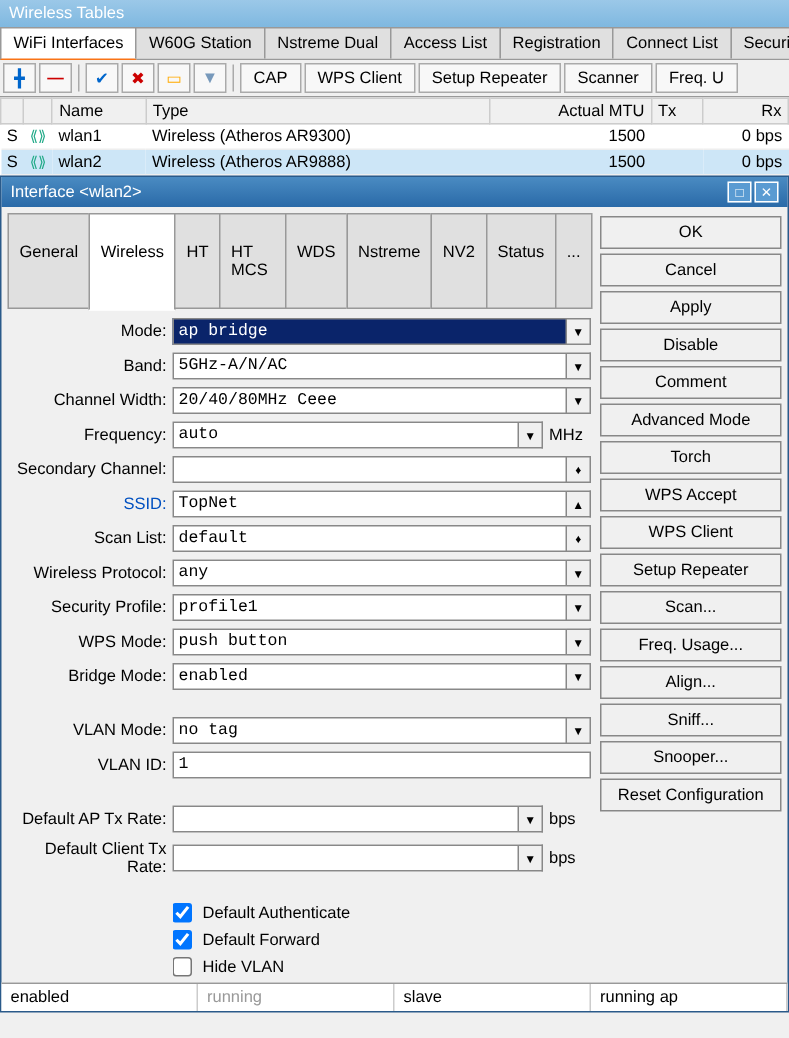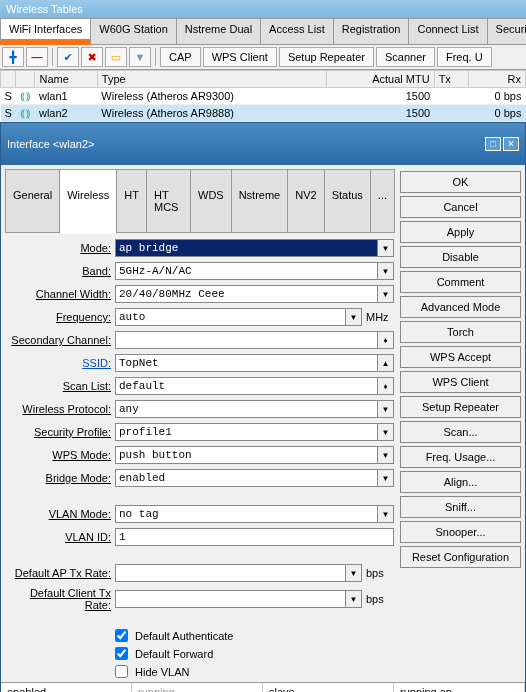--- a/index.html
+++ b/index.html
@@ -3,50 +3,50 @@
 <meta charset="utf-8">
 <style>
 * { box-sizing: border-box; margin: 0; padding: 0; font-family: Tahoma, sans-serif; font-size: 11px; }
 body { background: #f0f0f0; width: 526px; height: 692px; overflow: hidden; }
 
 .window { background: #f0f0f0; }
 .titlebar { background: linear-gradient(#9bc8e8,#7fb8e0); color: #fff; padding: 3px 6px; font-size: 11px; }
 
 .tabstrip { display: flex; border-bottom: 1px solid #999; background: #e8e8e8; }
 .tab { padding: 4px 8px; border: 1px solid #999; border-bottom: none; background: #e0e0e0; cursor: pointer; margin-right: -1px; white-space: nowrap; }
-.tab.active { background: #fff; font-weight: normal; border-bottom: 6px solid #f97316; margin-bottom: -1px; }
+.tab.active { background: #fff; font-weight: normal; border-bottom: 1px solid #f97316; margin-bottom: -1px; }
 
 .toolbar { display: flex; align-items: center; padding: 2px; border-bottom: 1px solid #999; gap: 2px; background: #f0f0f0; }
 .tb-btn { width: 22px; height: 20px; border: 1px solid #aaa; background: #f8f8f8; display: flex; align-items: center; justify-content: center; cursor: pointer; }
 .tb-btn-text { padding: 2px 8px; border: 1px solid #aaa; background: #f8f8f8; cursor: pointer; height: 20px; display:flex;align-items:center; }
 .tb-sep { width: 1px; height: 18px; background: #aaa; margin: 0 2px; }
 
 .table { width: 100%; border-collapse: collapse; background: #fff; }
 .table th { background: #f0f0f0; border: 1px solid #ccc; padding: 2px 4px; text-align: left; font-weight: normal; }
 .table td { border-bottom: 1px solid #eee; padding: 2px 4px; }
 .table tr.selected td { background: #cde6f7; }
 .radio-icon { color: #2a8; font-size: 10px; }
 
 .dialog { border: 1px solid #2a5a8a; background: #f0f0f0; margin: 0; }
-.dialog-title { background: linear-gradient(#4a8bc2,#2a6aa8); color: #fff; padding: 14px 6px; display: flex; justify-content: space-between; align-items: center; }
+.dialog-title { background: linear-gradient(#4a8bc2,#2a6aa8); color: #fff; padding: 3px 6px; display: flex; justify-content: space-between; align-items: center; }
 .dialog-title-btns { display: flex; gap: 2px; }
 .dialog-title-btn { width: 16px; height: 14px; border: 1px solid #fff; background: #5a9bd2; color: #fff; font-size: 9px; display:flex;align-items:center;justify-content:center; cursor:pointer; }
 
 .dialog-body { display: flex; padding: 4px; gap: 6px; }
 .dialog-main { flex: 1; }
 .dialog-side { width: 121px; display: flex; flex-direction: column; gap: 3px; padding-top: 2px; }
 .side-btn { padding: 4px; border: 1px solid #888; background: #f0f0f0; cursor: pointer; text-align: center; }
 
 .subtabs { display: flex; margin-bottom: 6px; }
 .subtab { padding: 19px 7px; border: 1px solid #999; background: #e0e0e0; cursor: pointer; margin-right: -1px; }
 .subtab.active { background: #fff; border-bottom: 1px solid #fff; margin-bottom: -1px; }
 
 .form { display: flex; flex-direction: column; gap: 5px; }
 .form-row { display: flex; align-items: center; gap: 4px; }
-.form-row label { width: 106px; text-align: right; text-decoration: underline; }
+.form-row label { width: 106px; text-align: right; }
 .form-row label.link { color: #0050c0; }
 .combo { flex: 1; display: flex; }
 .combo input { flex: 1; border: 1px solid #888; padding: 2px 3px; background: #fff; font-family: Liberation Mono, monospace; }
 .combo input.sel { background: #0a246a; color: #fff; }
 .combo-btn { width: 16px; border: 1px solid #888; border-left: none; background: #f0f0f0; display:flex;align-items:center;justify-content:center; cursor:pointer; font-size:8px; }
 .unit { width: 28px; }
 .chk-row { display: flex; align-items: center; gap: 4px; margin-left: 110px; }
 .chk-row input { margin-right: 3px; }
 .gap { height: 8px; }
 

